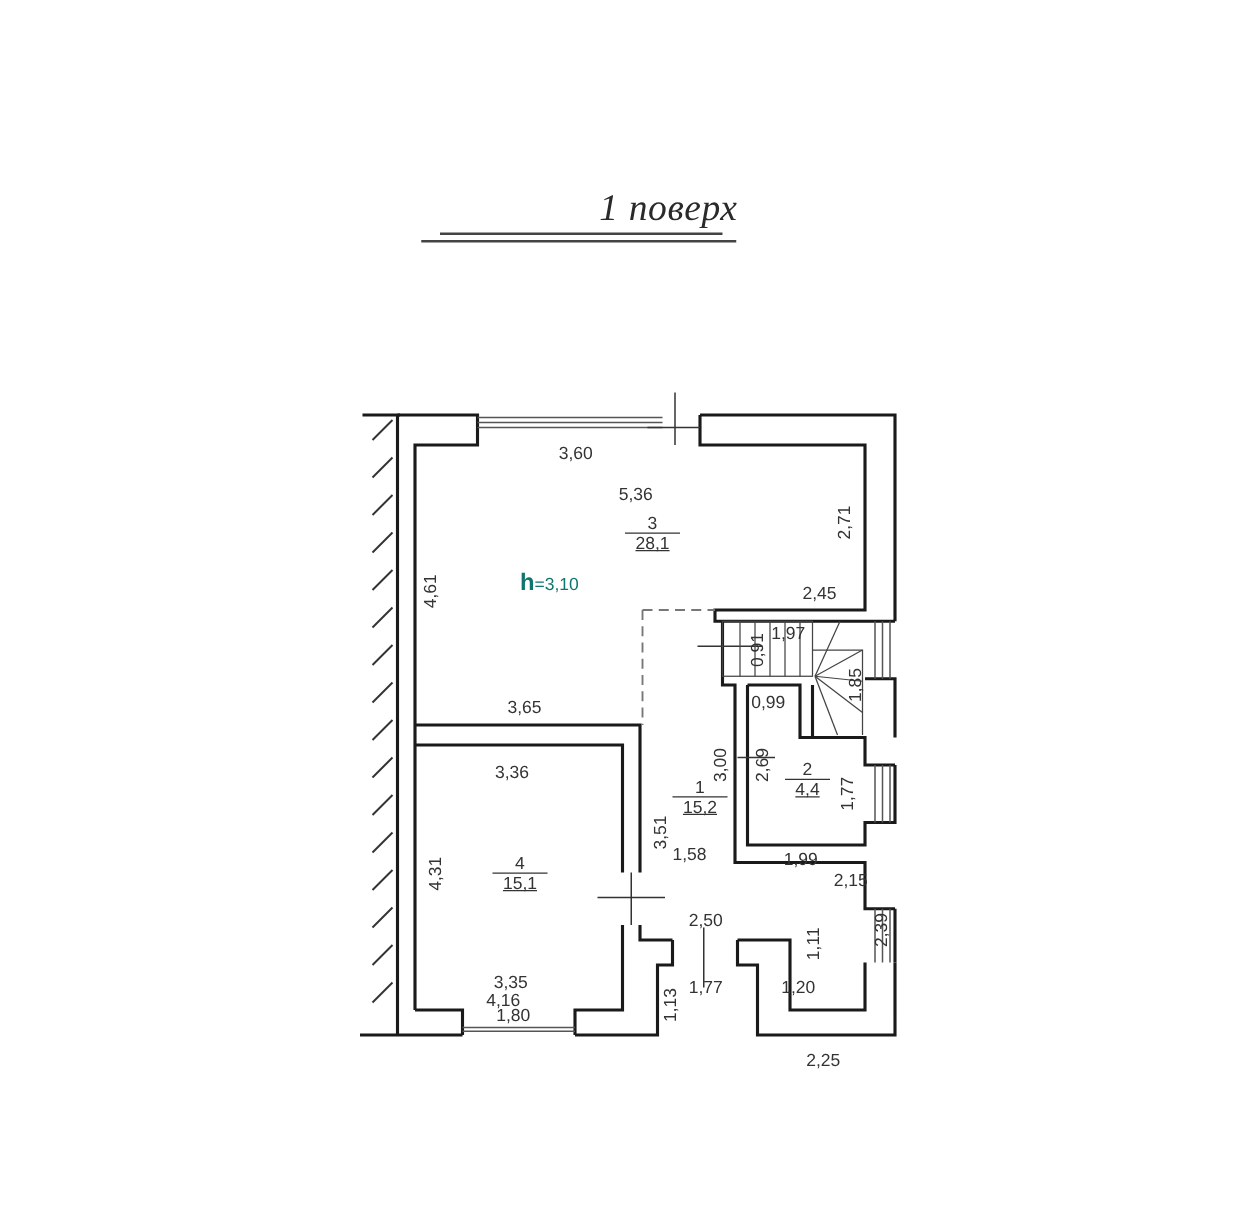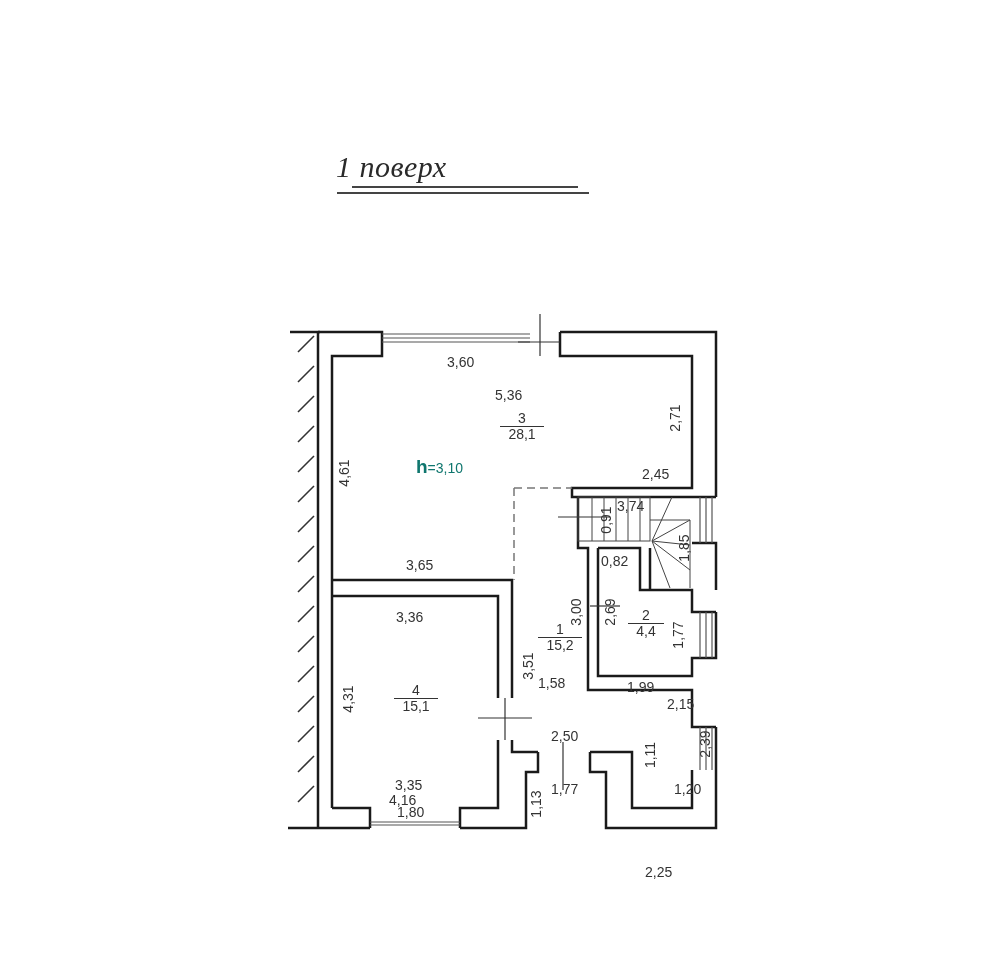--- a/index.html
+++ b/index.html
@@ -1,25 +1,25 @@
 <!DOCTYPE html>
 <html><head>
 <meta charset="utf-8">
 <style>
   html, body { margin: 0; padding: 0; background: #ffffff; }
   body { width: 1000px; height: 967px; position: relative; overflow: hidden; font-family: "Liberation Sans", sans-serif; }
-  .title { position: absolute; left: 336px; top: 150px; width: 254px; text-align: left; font-family: "Liberation Serif", serif; font-style: italic; font-size: 30px; color: #2a2a2a; letter-spacing: 0.5px; }
+  .title { position: absolute; left: 336px; top: 150px; width: 254px; text-align: right; font-family: "Liberation Serif", serif; font-style: italic; font-size: 30px; color: #2a2a2a; letter-spacing: 0.5px; }
   .title-rule1 { position: absolute; left: 352px; top: 186px; width: 226px; height: 2px; background: #444; }
   .title-rule2 { position: absolute; left: 337px; top: 192px; width: 252px; height: 2px; background: #444; }
   svg { position: absolute; left: 0; top: 0; }
   .lbl { position: absolute; font-size: 14px; color: #333; white-space: nowrap; line-height: 1; }
   .rot { transform: rotate(-90deg); transform-origin: center center; }
   .frac { position: absolute; text-align: center; font-size: 14px; color: #333; line-height: 1.1; }
   .frac .num { display: block; border-bottom: 1.5px solid #333; padding: 0 2px; }
-  .frac .den { display: block; }
+  .frac .den { display: block; text-decoration: underline; }
   .h-lbl { position: absolute; font-size: 14px; color: #0f766e; }
   .h-lbl .h { font-size: 19px; font-weight: bold; }
 </style>
 </head>
 <body>
 
 <div class="title">1 поверх</div>
 <div class="title-rule1"></div>
 <div class="title-rule2"></div>
 
@@ -137,34 +137,34 @@
   <span class="den">15,1</span>
 </div>
 
 <div class="h-lbl" style="left:416px; top:456px;">
   <span class="h">h</span><span>=3,10</span>
 </div>
 
 <div class="lbl" style="left:447px; top:355px;">3,60</div>
 <div class="lbl" style="left:495px; top:388px;">5,36</div>
 <div class="lbl" style="left:617px; top:467px;margin-left:25px;">2,45</div>
-<div class="lbl" style="left:617px; top:499px;">3,74</div>
+<div class="lbl" style="left:617px; top:499px;">1,97</div>
 <div class="lbl" style="left:406px; top:558px;">3,65</div>
-<div class="lbl" style="left:601px; top:554px;">0,82</div>
+<div class="lbl" style="left:601px; top:554px;">0,99</div>
 <div class="lbl" style="left:396px; top:610px;">3,36</div>
 <div class="lbl" style="left:627px; top:658px;margin-top:22px;">1,99</div>
 <div class="lbl" style="left:538px; top:676px;">1,58</div>
 <div class="lbl" style="left:626px; top:697px;margin-left:41px;">2,15</div>
 <div class="lbl" style="left:551px; top:729px;">2,50</div>
 <div class="lbl" style="left:551px; top:782px;">1,77</div>
-<div class="lbl" style="left:674px; top:782px;">1,20</div>
+<div class="lbl" style="left:625px; top:782px;">1,20</div>
 <div class="lbl" style="left:395px; top:778px;">3,35</div>
 <div class="lbl" style="left:397px; top:805px;">1,80</div>
 <div class="lbl" style="left:389px; top:793px;">4,16</div>
-<div class="lbl" style="left:645px; top:841px;margin-top:24px;">2,25</div>
+<div class="lbl" style="left:645px; top:841px;">2,25</div>
 
 <div class="lbl rot" style="left:661px; top:411px;">2,71</div>
 <div class="lbl rot" style="left:330px; top:466px;">4,61</div>
 <div class="lbl rot" style="left:592px; top:513px;">0,91</div>
 <div class="lbl rot" style="left:670px; top:541px;">1,85</div>
 <div class="lbl rot" style="left:737px; top:545px;"></div>
 <div class="lbl rot" style="left:562px; top:605px;">3,00</div>
 <div class="lbl rot" style="left:596px; top:605px;">2,69</div>
 <div class="lbl rot" style="left:664px; top:628px;">1,77</div>
 <div class="lbl rot" style="left:514px; top:659px;">3,51</div>

